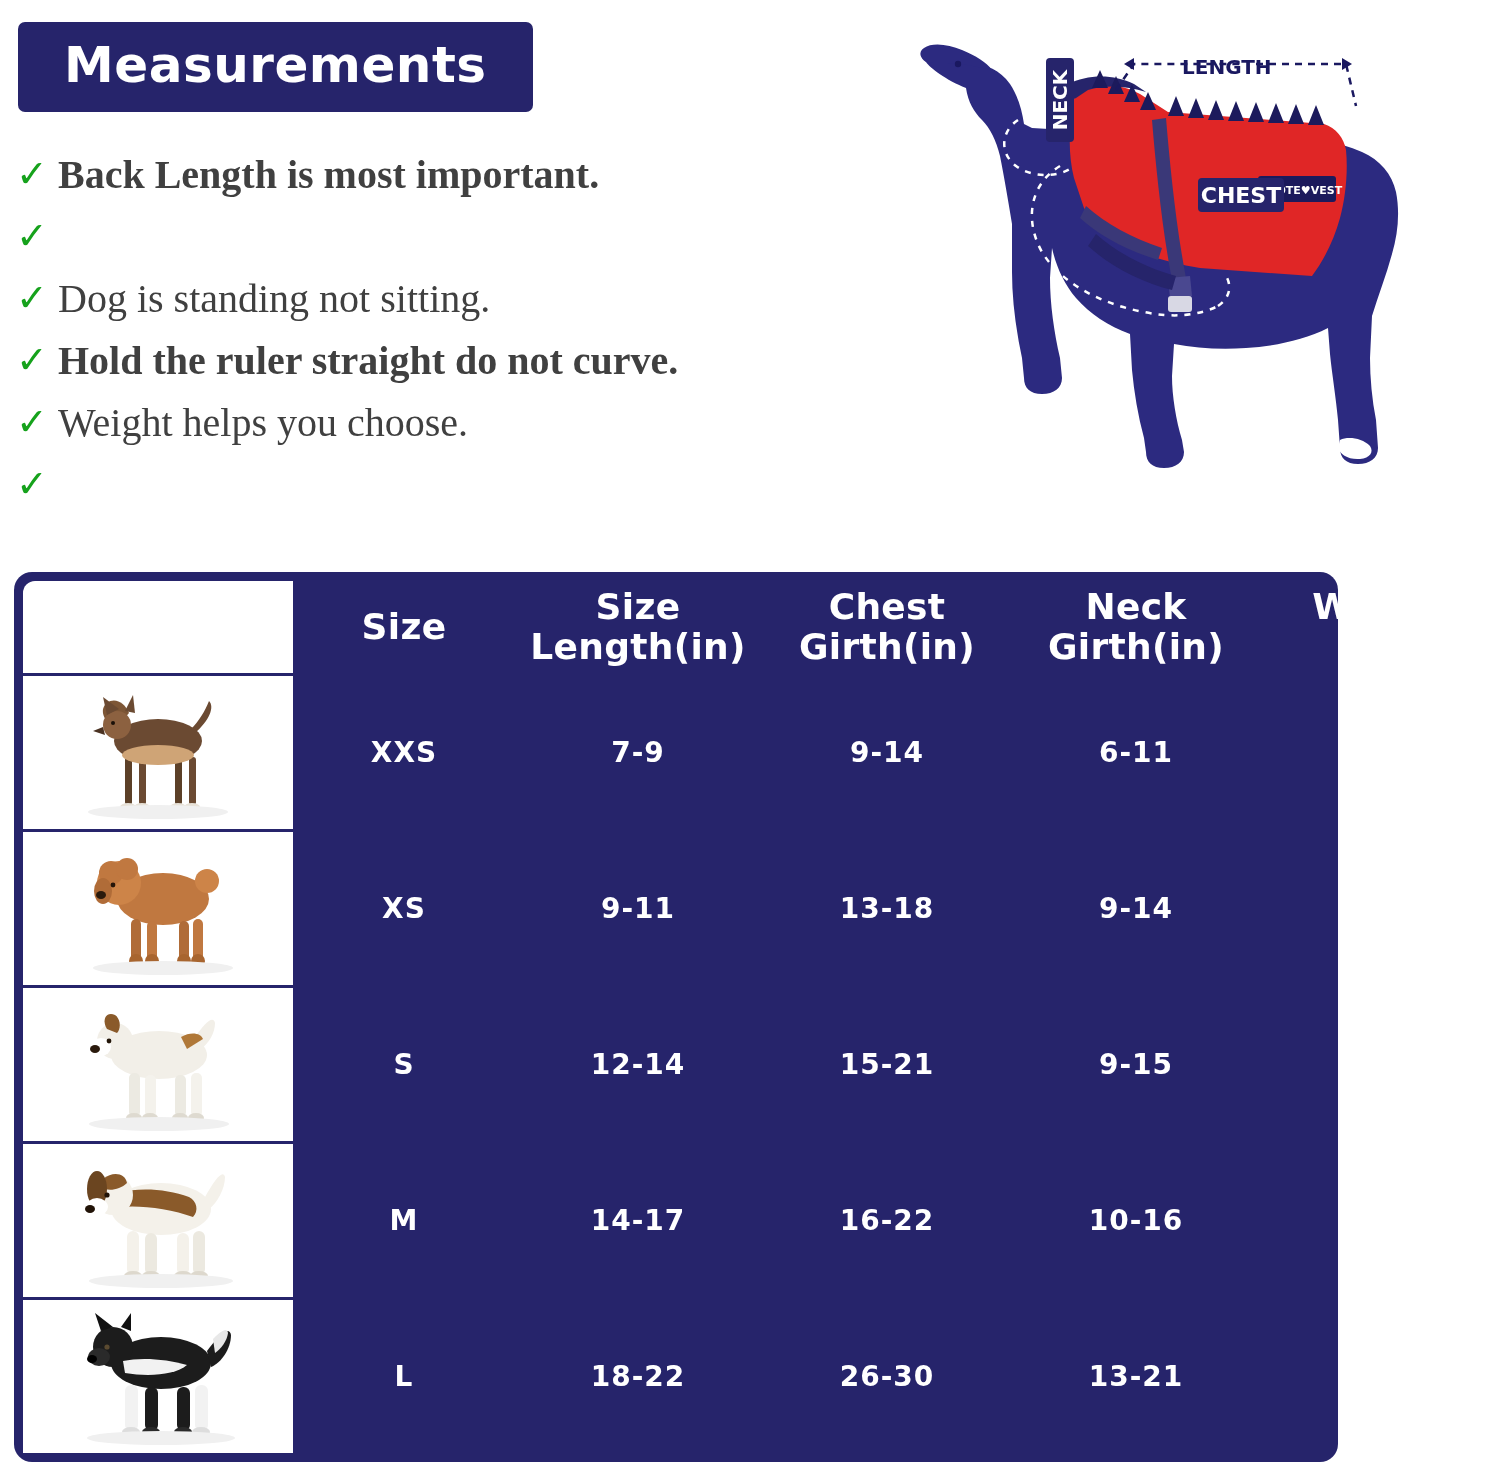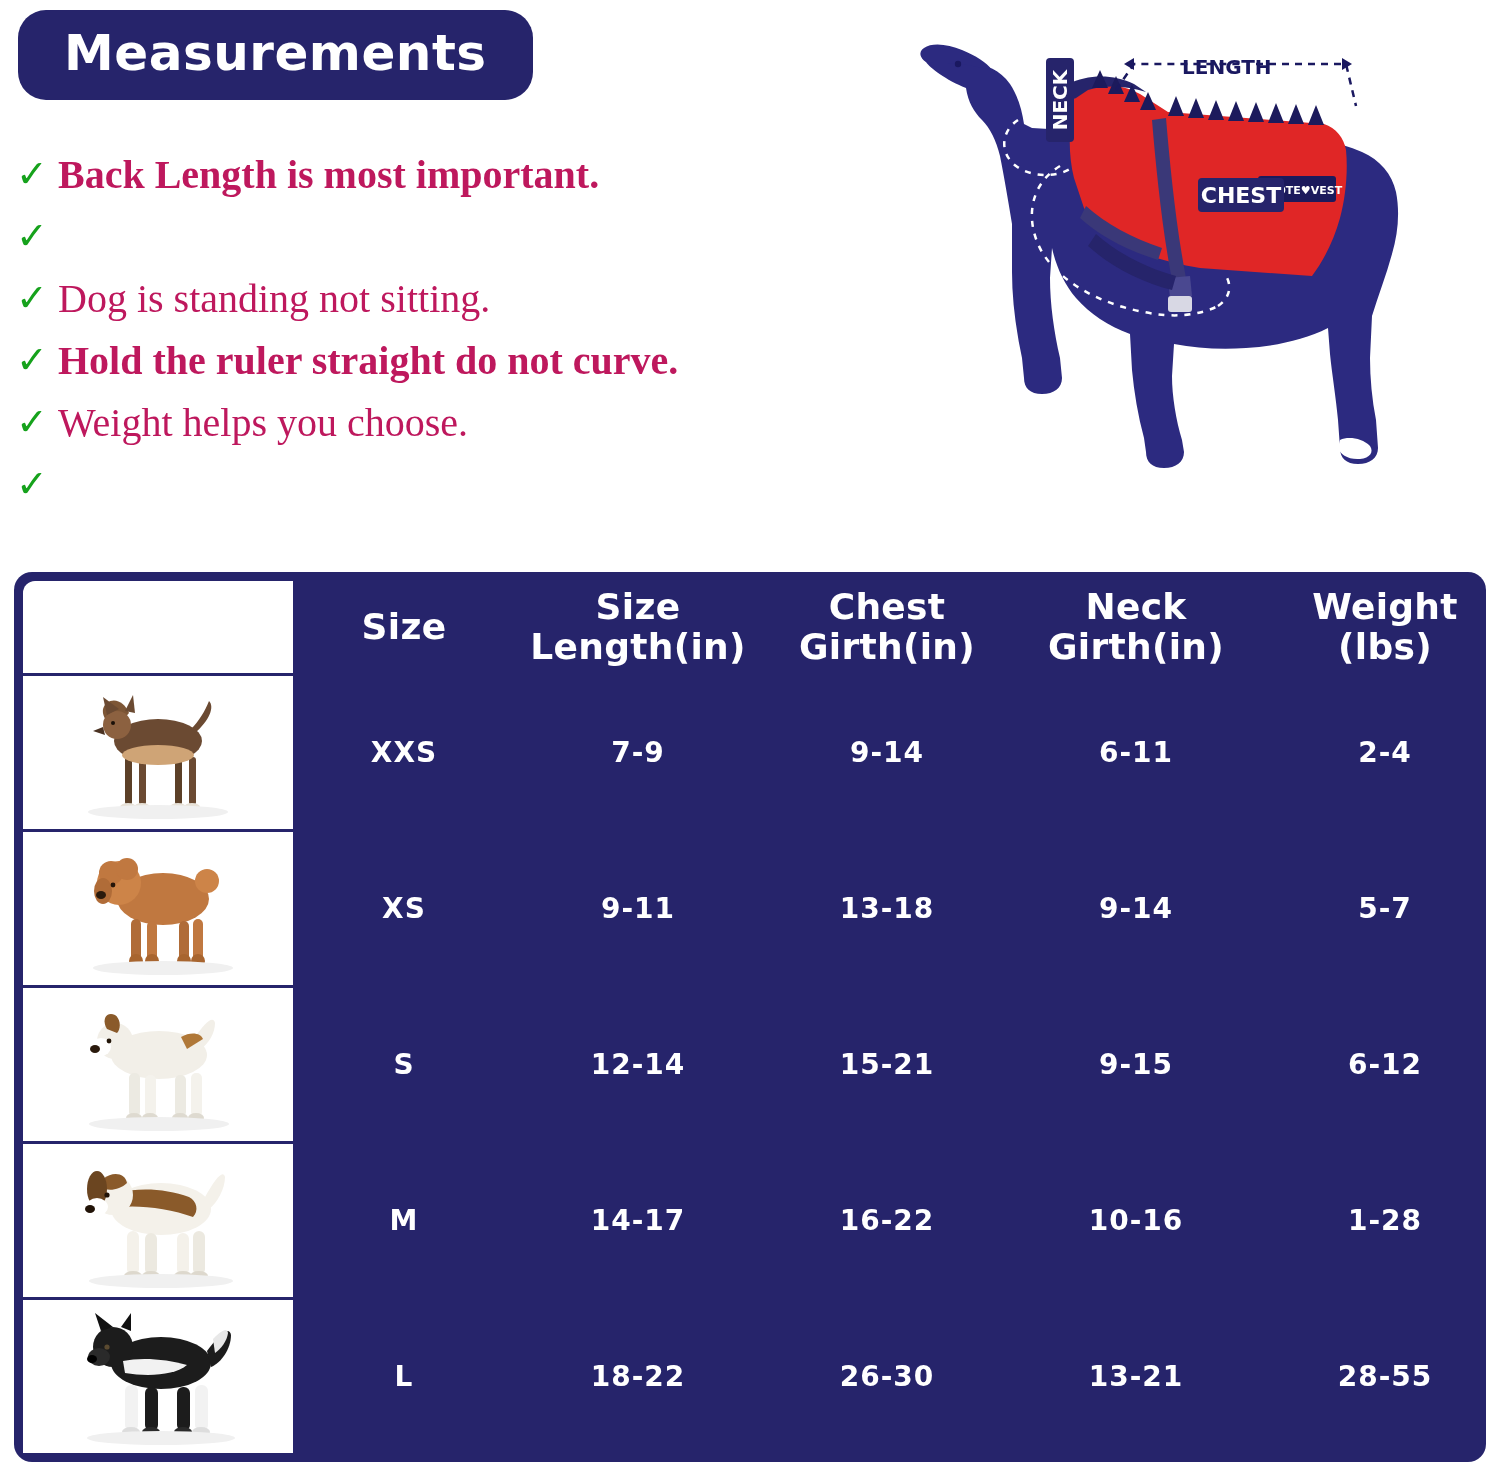--- a/index.html
+++ b/index.html
@@ -18,24 +18,24 @@
 
   
   .top {
     position: relative;
     height: 560px;
   }
 
   .title-pill {
     position: absolute;
     left: 18px;
-    top: 10px;
+    top: 22px;
     background: #26246b;
     color: #ffffff;
-    border-radius: 28px;
+    border-radius: 7px;
     padding: 14px 46px 18px 46px;
     font-size: 50px;
     font-weight: bold;
     letter-spacing: 0.5px;
     font-family: "DejaVu Sans", sans-serif;
   }
 
   .bullets {
     position: absolute;
     left: 16px;
@@ -54,40 +54,40 @@
     line-height: 52px;
     width: 42px;
     flex: 0 0 42px;
     text-align: left;
     font-family: "DejaVu Sans", sans-serif;
   }
   .btext {
     font-family: "Liberation Serif", serif;
     font-size: 40px;
     line-height: 54px;
-    color: #be185d;
+    color: #404040;
   }
   .btext.bold { font-weight: bold; }
 
   
   .dog-wrap {
     position: absolute;
     left: 900px;
     top: 28px;
     width: 580px;
     height: 480px;
   }
   .dog-wrap svg { display: block; }
 
   
   .table-zone {
     position: absolute;
     left: 14px;
     top: 572px;
-    width: 1472px;
+    width: 1324px;
     height: 890px;
     background: #26246b;
     border-radius: 18px;
     padding: 6px;
   }
   table.sizes {
     width: 100%;
     height: 100%;
     border-collapse: separate;
     border-spacing: 3px;

